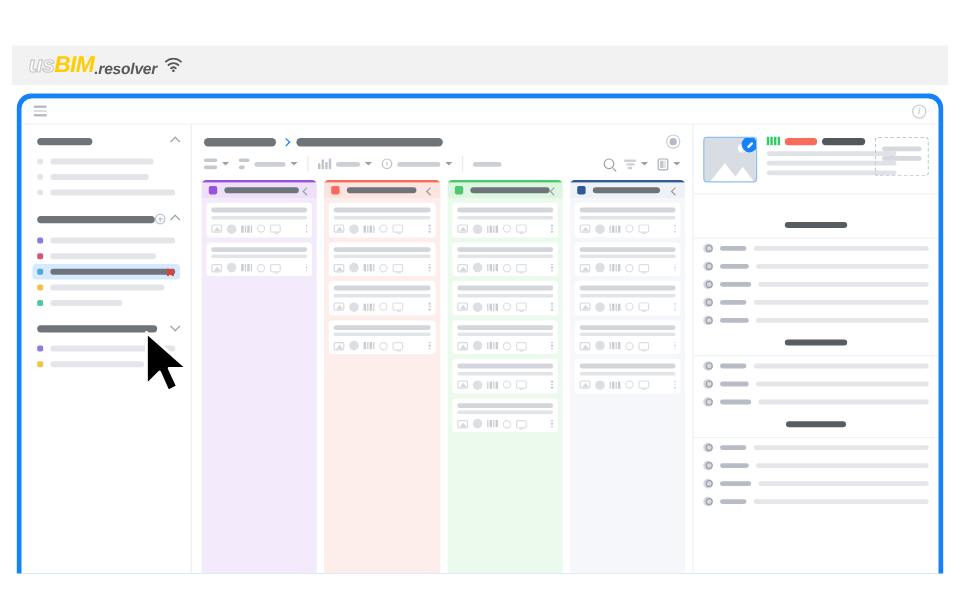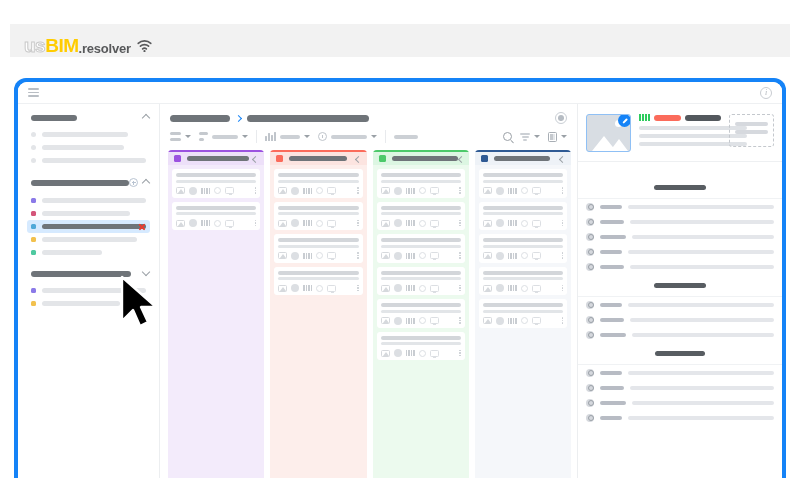--- a/index.html
+++ b/index.html
@@ -5,24 +5,24 @@
   * { box-sizing: border-box; margin: 0; padding: 0; }
   html, body {
     width: 800px; height: 495px;
     background: #ffffff;
     font-family: "Liberation Sans", sans-serif;
     overflow: hidden;
   }
 
   
   .brandbar {
-    position: absolute; left: 10px; top: 24px;
+    position: absolute; left: 10px; top: 38px;
     width: 780px; height: 33px;
     background: #f2f2f2;
-    display: flex; align-items: flex-end;
+    display: flex; align-items: center; font-style: italic;
   }
   .logo { display: flex; align-items: flex-end; padding-left: 14px; gap: 0; }
   .logo-us {
     font-size: 19px; font-weight: bold; letter-spacing: -0.5px;
     color: #ffffff; -webkit-text-stroke: 1px #c9c9c9;
     text-stroke: 1px #c9c9c9;
   }
   .logo-bim {
     font-size: 19px; font-weight: bold; letter-spacing: -0.5px;
     color: #ffcc00;

